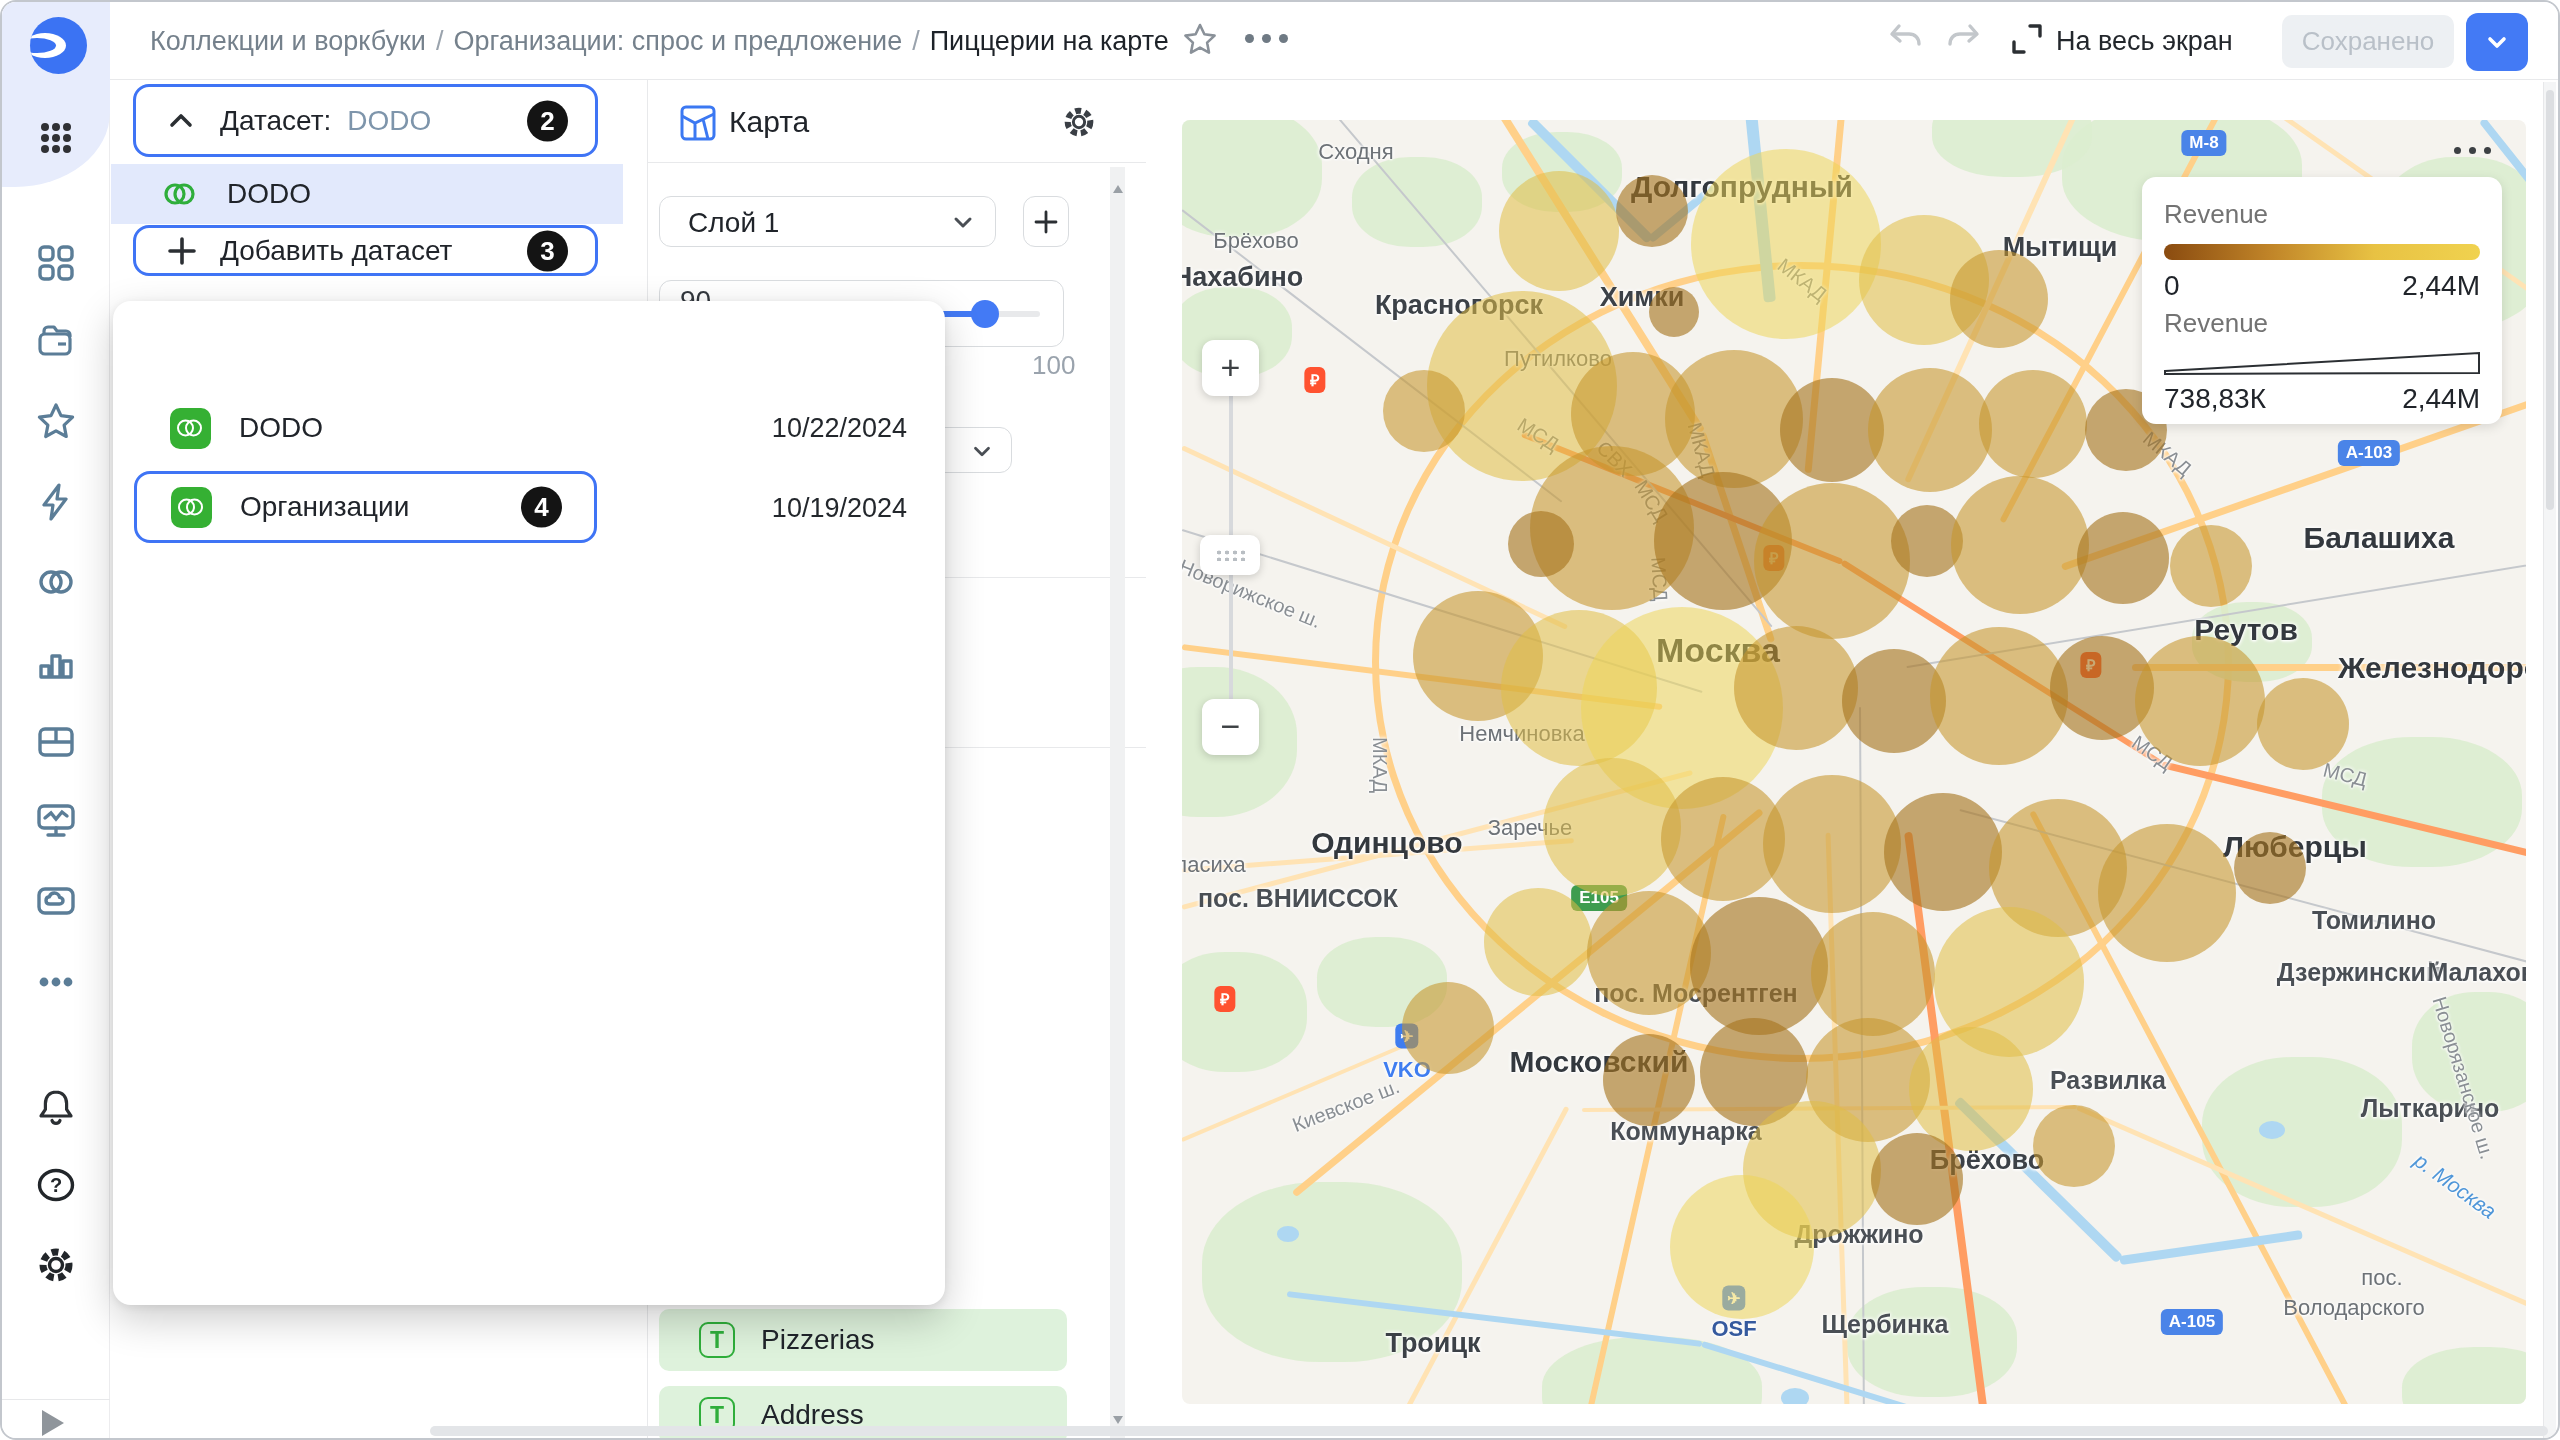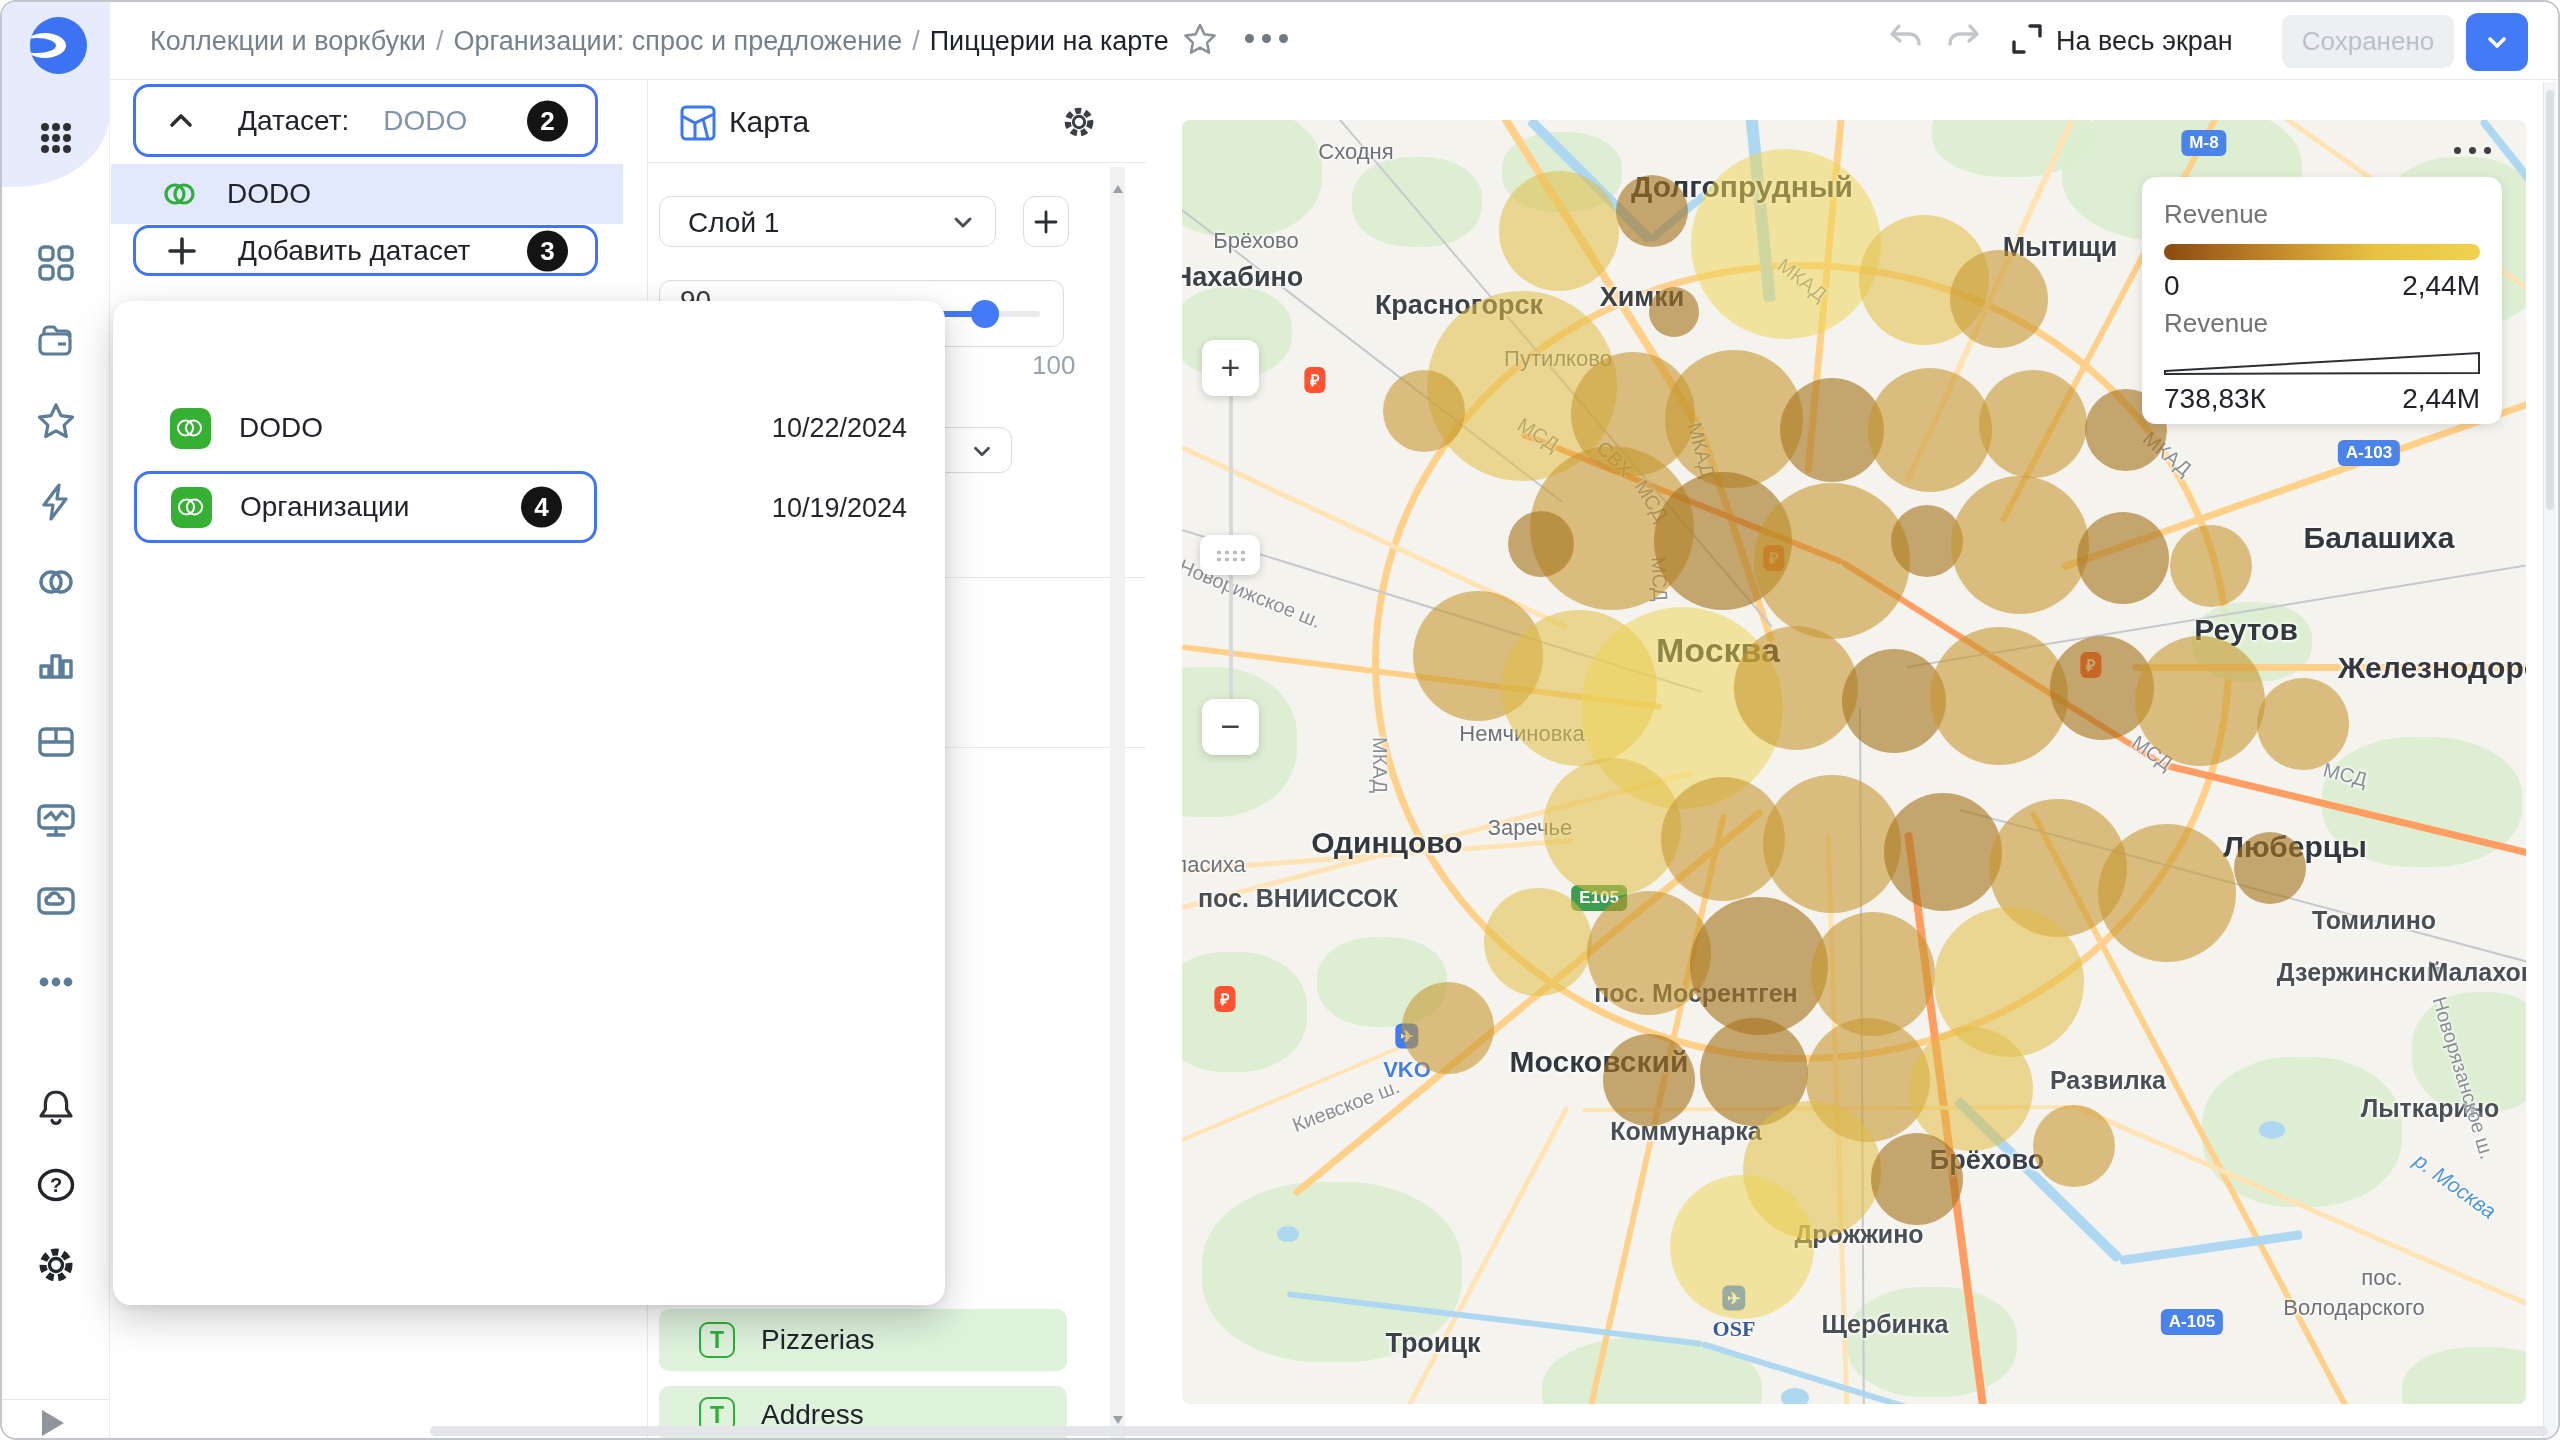--- a/index.html
+++ b/index.html
@@ -28,21 +28,21 @@
   .hbtn { position:absolute; top:14px; cursor:pointer; }
   #undo-btn { left:1775px; } #redo-btn { left:1832px; } #fullscreen-icon { left:1898px; top:18px; }
   #fullscreen-label { position:absolute; left:1946px; top:24px; font-size:27px; color:#23272c; cursor:pointer; }
   #saved-btn { position:absolute; left:2172px; top:13px; width:172px; height:53px; background:#edf0f3; border-radius:10px; color:#b9c0c8; font-size:26px; text-align:center; line-height:53px; cursor:default; }
   #save-dd-btn { position:absolute; left:2356px; top:11px; width:62px; height:58px; background:#437af5; border-radius:12px; cursor:pointer; display:flex; align-items:center; justify-content:center; }
 
   
   .blue-box { position:absolute; background:#fff; border:3px solid #3f74f5; border-radius:16px; z-index:6; }
   #dataset-box { left:131px; top:82px; width:465px; height:73px; }
   #add-dataset-box { left:131px; top:223px; width:465px; height:51px; }
-  .box-inner { position:relative; width:100%; height:100%; display:flex; align-items:center;gap:18px; }
+  .box-inner { position:relative; width:100%; height:100%; display:flex; align-items:center; }
   .step-badge { position:absolute; right:27px; top:50%; transform:translateY(-50%); width:41px; height:41px; background:#141414; border-radius:50%; color:#fff; font-size:26px; font-weight:bold; text-align:center; line-height:41px; }
   #dataset-row { position:absolute; left:109px; top:162px; width:512px; height:60px; background:#e2e9fc; display:flex; align-items:center; z-index:5; cursor:pointer; }
   .ds-label { font-size:28px; color:#20242a; }
   .ds-value { font-size:28px; color:#7e95ab; }
 
   
   #dataset-dropdown { position:absolute; left:111px; top:299px; width:832px; height:1004px; background:#fff; border-radius:18px; box-shadow:0 14px 40px rgba(0,0,0,.20), 0 2px 8px rgba(0,0,0,.08); z-index:40; }
   #filter-input { position:absolute; left:41px; top:20px; width:752px; height:49px; border:1.5px solid #dfe2e6; border-radius:12px; font-family:"Liberation Sans",sans-serif; font-size:27px; color:#33383e; padding:0 24px; outline:none; }
   #filter-input::placeholder { color:#a8b0ba; }
   .dd-item { position:absolute; left:0; width:832px; height:62px; display:flex; align-items:center; cursor:pointer; }
@@ -93,21 +93,21 @@
   .bubble { position:absolute; border-radius:50%; }
   .mlabel { position:absolute; transform:translate(-50%,-50%); white-space:nowrap; text-shadow:0 0 4px #fff,0 0 4px #fff,0 1px 2px #fff; }
   .lb-town { font-size:22px; color:#6d7277; }
   .lb-city2 { font-size:25px; font-weight:600; color:#4a4f55; }
   .lb-city { font-size:27px; font-weight:700; color:#3c4147; }
   .lb-citylg { font-size:30px; font-weight:700; color:#33383e; }
   .lb-capital { font-size:34px; font-weight:700; color:#2b3036; }
   .lb-road { font-size:20px; color:#8a8f94; }
   .lb-water { font-size:21px; font-style:italic; color:#4f96d8; }
   .lb-air { font-size:22px; font-weight:700; color:#3f7df0; }
-  .lb-air2 { font-size:22px; font-weight:700; color:#355a9e;font-family:Liberation Serif, serif; }
+  .lb-air2 { font-size:22px; font-weight:700; color:#355a9e; }
   .mbadge { position:absolute; transform:translate(-50%,-50%); border-radius:6px; color:#fff; font-size:17px; font-weight:bold; padding:3px 8px; }
   .bg-hwy { background:#4a84e8; } .bg-hwyg { background:#3e9c4f; }
   .bg-air { background:#3f7df0; font-size:16px; padding:3px 5px; }
   .bg-ruble { background:#ff5230; font-size:16px; padding:2px 6px; }
   #map-menu-dots { position:absolute; left:1272px; top:27px; display:flex; gap:8px; cursor:pointer; }
   #map-menu-dots i { width:7px; height:7px; border-radius:50%; background:#3c4043; }
   .zoom-btn { position:absolute; left:20px; width:57px; height:56px; background:#fff; border-radius:12px; box-shadow:0 2px 8px rgba(0,0,0,.18); font-size:34px; color:#3c4043; text-align:center; line-height:54px; cursor:pointer; z-index:8; }
   #zoom-in { top:220px; } #zoom-out { top:579px; }
   #zoom-track { position:absolute; left:47px; top:276px; width:4px; height:303px; background:#d7d9dc; z-index:7; }
   #zoom-handle { position:absolute; left:18px; top:415px; width:60px; height:40px; background:#fff; border-radius:10px; box-shadow:0 2px 8px rgba(0,0,0,.18); z-index:8; cursor:grab; display:flex; align-items:center; justify-content:center; }

